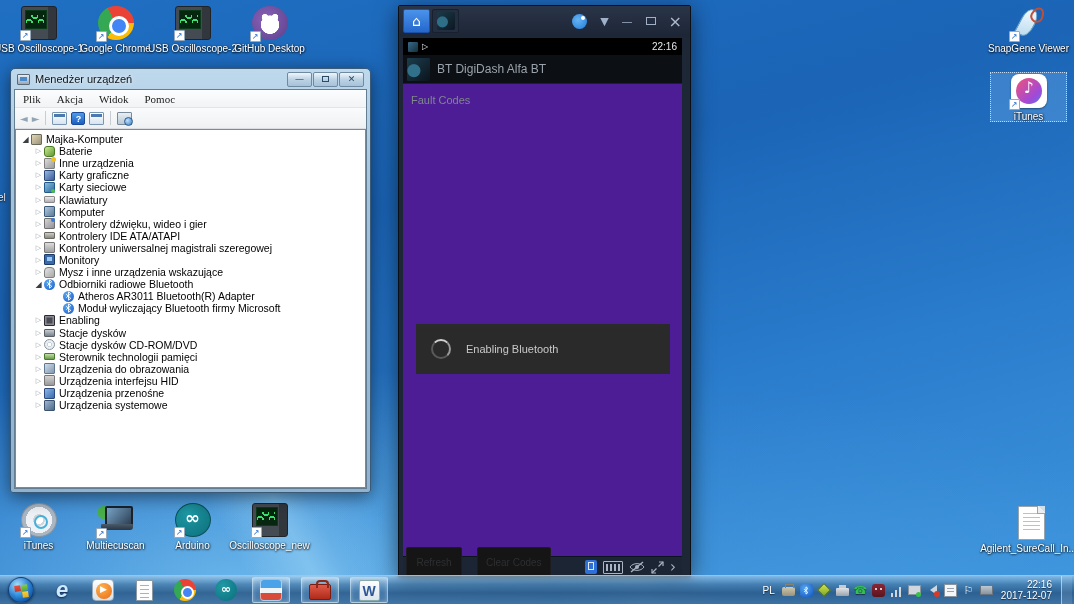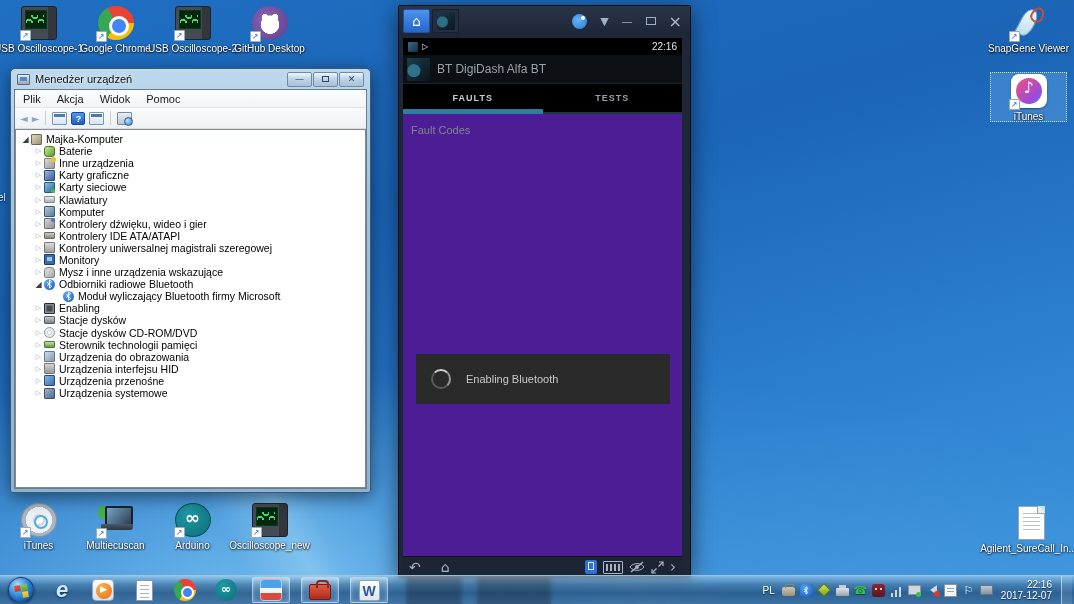--- a/index.html
+++ b/index.html
@@ -97,21 +97,21 @@
   .dm-title-icon { width:13px; height:11px; background:linear-gradient(#e8eef4,#9aa8b4); border:1px solid #5a6a78; border-radius:1px; margin-right:5px; position:relative; }
   .dm-title-icon::after { content:""; position:absolute; left:2px; top:2px; right:2px; height:4px; background:#4a8ac8; }
   .dm-title-text { font-size:11px; color:#101418; flex:1; text-shadow:0 0 4px rgba(255,255,255,.9); }
   .dm-winbtns { display:flex; gap:1px; }
   .dm-winbtn { width:25px; height:15px; display:flex; align-items:center; justify-content:center;
     background:linear-gradient(#eef6fc,#bcd2e4 50%,#a8c2d8); border:1px solid #6e8aa2; border-radius:2px;
     font-size:9px; color:#2a4a66; font-family:"DejaVu Sans",sans-serif; }
   .dm-winbtn .sq { width:7px; height:6px; border:1px solid #2a4a66; }
   .dm-client { position:absolute; left:3px; right:3px; top:20px; bottom:3px; background:#f4f5f6;
     border:1px solid #637d92; display:flex; flex-direction:column; }
-  .dm-menubar { height:18px; display:flex; align-items:center; background:linear-gradient(#fcfdfe,#f1f3f5); border-bottom:1px solid #e2e5e8; }
+  .dm-menubar { height:18px; display:flex; align-items:center; background:linear-gradient(#fcfdfe,#f1f3f5); border-bottom:1px solid #e2e5e8;font-family:Liberation Serif, serif; }
   .dm-menu-item { font-size:11px; color:#1a1a1a; padding:0 8px; }
   .dm-toolbar { height:21px; display:flex; align-items:center; gap:4px; padding:0 5px;
     background:linear-gradient(#fafbfc,#eef1f3); border-bottom:1px solid #d9dde1; }
   .tbar-arrow { font-size:10px; color:#93a5b5; font-family:"DejaVu Sans",sans-serif; }
   .tbar-sep { width:1px; height:14px; background:#c8cdd2; margin:0 2px; }
   .tbar-win { width:15px; height:13px; background:linear-gradient(#ffffff,#d6e4f0); border:1px solid #7a96b0; border-radius:1px; position:relative; }
   .tbar-win::before { content:""; position:absolute; left:1px; right:1px; top:1px; height:3px; background:#4a7ab0; }
   .tbar-help { width:14px; height:13px; background:linear-gradient(#4f9ae8,#1f5fc0); border:1px solid #1a4a9a; border-radius:2px;
     color:#fff; font-size:9px; font-weight:bold; text-align:center; line-height:12px; }
   .tbar-scan { width:15px; height:13px; background:linear-gradient(#e8eef4,#b8c8d4); border:1px solid #7a8a98; border-radius:1px; position:relative; }
@@ -451,20 +451,29 @@
             </span>
             <span class="tlabel">Odbiorniki radiowe Bluetooth</span>
           </div>
           <div class="trow lvl2">
             <span class="expander sym none"></span>
             <span class="ticon t-bluetooth">
               <svg viewBox="0 0 10 14" width="7" height="10">
                 <path d="M5 1 V13 M5 1 L8.2 3.6 L1.8 9.4 M5 13 L8.2 10.4 L1.8 4.6" fill="none" stroke="#fff" stroke-width="1.3"></path>
               </svg>
             </span>
+            <span class="tlabel">Atheros AR3011 Bluetooth(R) Adapter</span>
+          </div>
+          <div class="trow lvl2">
+            <span class="expander sym none"></span>
+            <span class="ticon t-bluetooth">
+              <svg viewBox="0 0 10 14" width="7" height="10">
+                <path d="M5 1 V13 M5 1 L8.2 3.6 L1.8 9.4 M5 13 L8.2 10.4 L1.8 4.6" fill="none" stroke="#fff" stroke-width="1.3"></path>
+              </svg>
+            </span>
             <span class="tlabel">Moduł wyliczający Bluetooth firmy Microsoft</span>
           </div>
           <div class="trow lvl1">
             <span class="expander sym collapsed">▷</span>
             <span class="ticon t-cpu"></span>
             <span class="tlabel">Enabling</span>
           </div>
           <div class="trow lvl1">
             <span class="expander sym collapsed">▷</span>
             <span class="ticon t-disk"></span>
@@ -526,28 +535,20 @@
     <div class="and-screen">
       <div class="and-status">
         <span class="st-app"></span>
         <span class="st-play sym">▷</span>
         <span class="st-time">22:16</span>
       </div>
       <div class="and-header">
         <span class="hdr-icon"></span>
         <span class="hdr-title">BT DigiDash Alfa BT</span>
       </div>
-      <div class="and-tabbar" id="emu-tabs">
-          <div class="app-tab active">
-            <span>FAULTS</span>
-          </div>
-          <div class="app-tab">
-            <span>TESTS</span>
-          </div>
-        </div>
       <div class="and-content">
         <div class="section-label">Fault Codes</div>
         <div class="bt-dialog">
           <span class="spinner"></span>
           <span class="bt-dialog-text">Enabling Bluetooth</span>
         </div>
         <div class="and-actions" id="emu-actions">
             <div class="and-btn">Refresh</div>
             <div class="and-btn">Clear Codes</div>
           </div>

